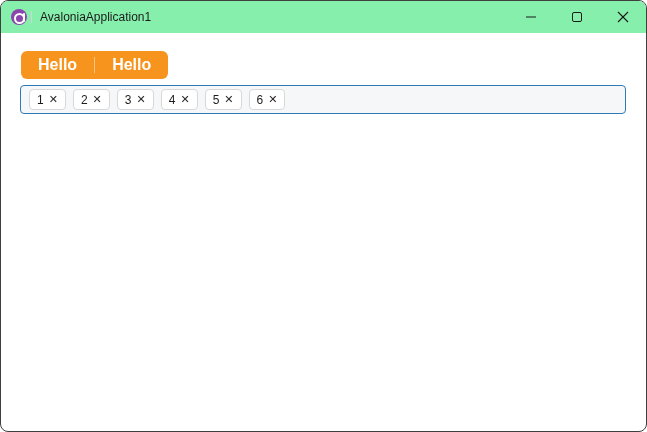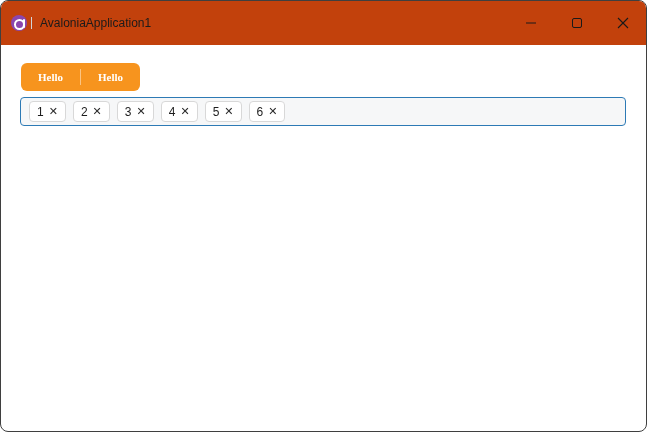--- a/index.html
+++ b/index.html
@@ -11,22 +11,22 @@
     width: 647px;
     height: 432px;
     border: 1px solid #3f3f3f;
     border-radius: 8px;
     overflow: hidden;
     background: #ffffff;
   }
 
   
   .titlebar {
-    height: 44px;
-    background: #c2410c;
+    height: 32px;
+    background: #86efac;
     display: flex;
     align-items: center;
   }
   .app-icon {
     position: relative;
     width: 16px;
     height: 16px;
     margin-left: 10px;
     border-radius: 50%;
     background: #8b46ad;
@@ -88,22 +88,22 @@
     height: 28px;
     background: #f7941e;
     border-radius: 6px;
     overflow: hidden;
   }
   .split-segment {
     border: none;
     background: transparent;
     color: #ffffff;
     font-weight: bold;
-    font-size: 11px;
-    font-family: Liberation Serif, serif;
+    font-size: 16px;
+    font-family: Liberation Sans, sans-serif;
     padding: 12px 17px;
     display: flex;
     align-items: center;
     cursor: default;
   }
   .split-divider {
     width: 1px;
     margin: 6px 0;
     background: rgba(255,255,255,0.45);
   }

